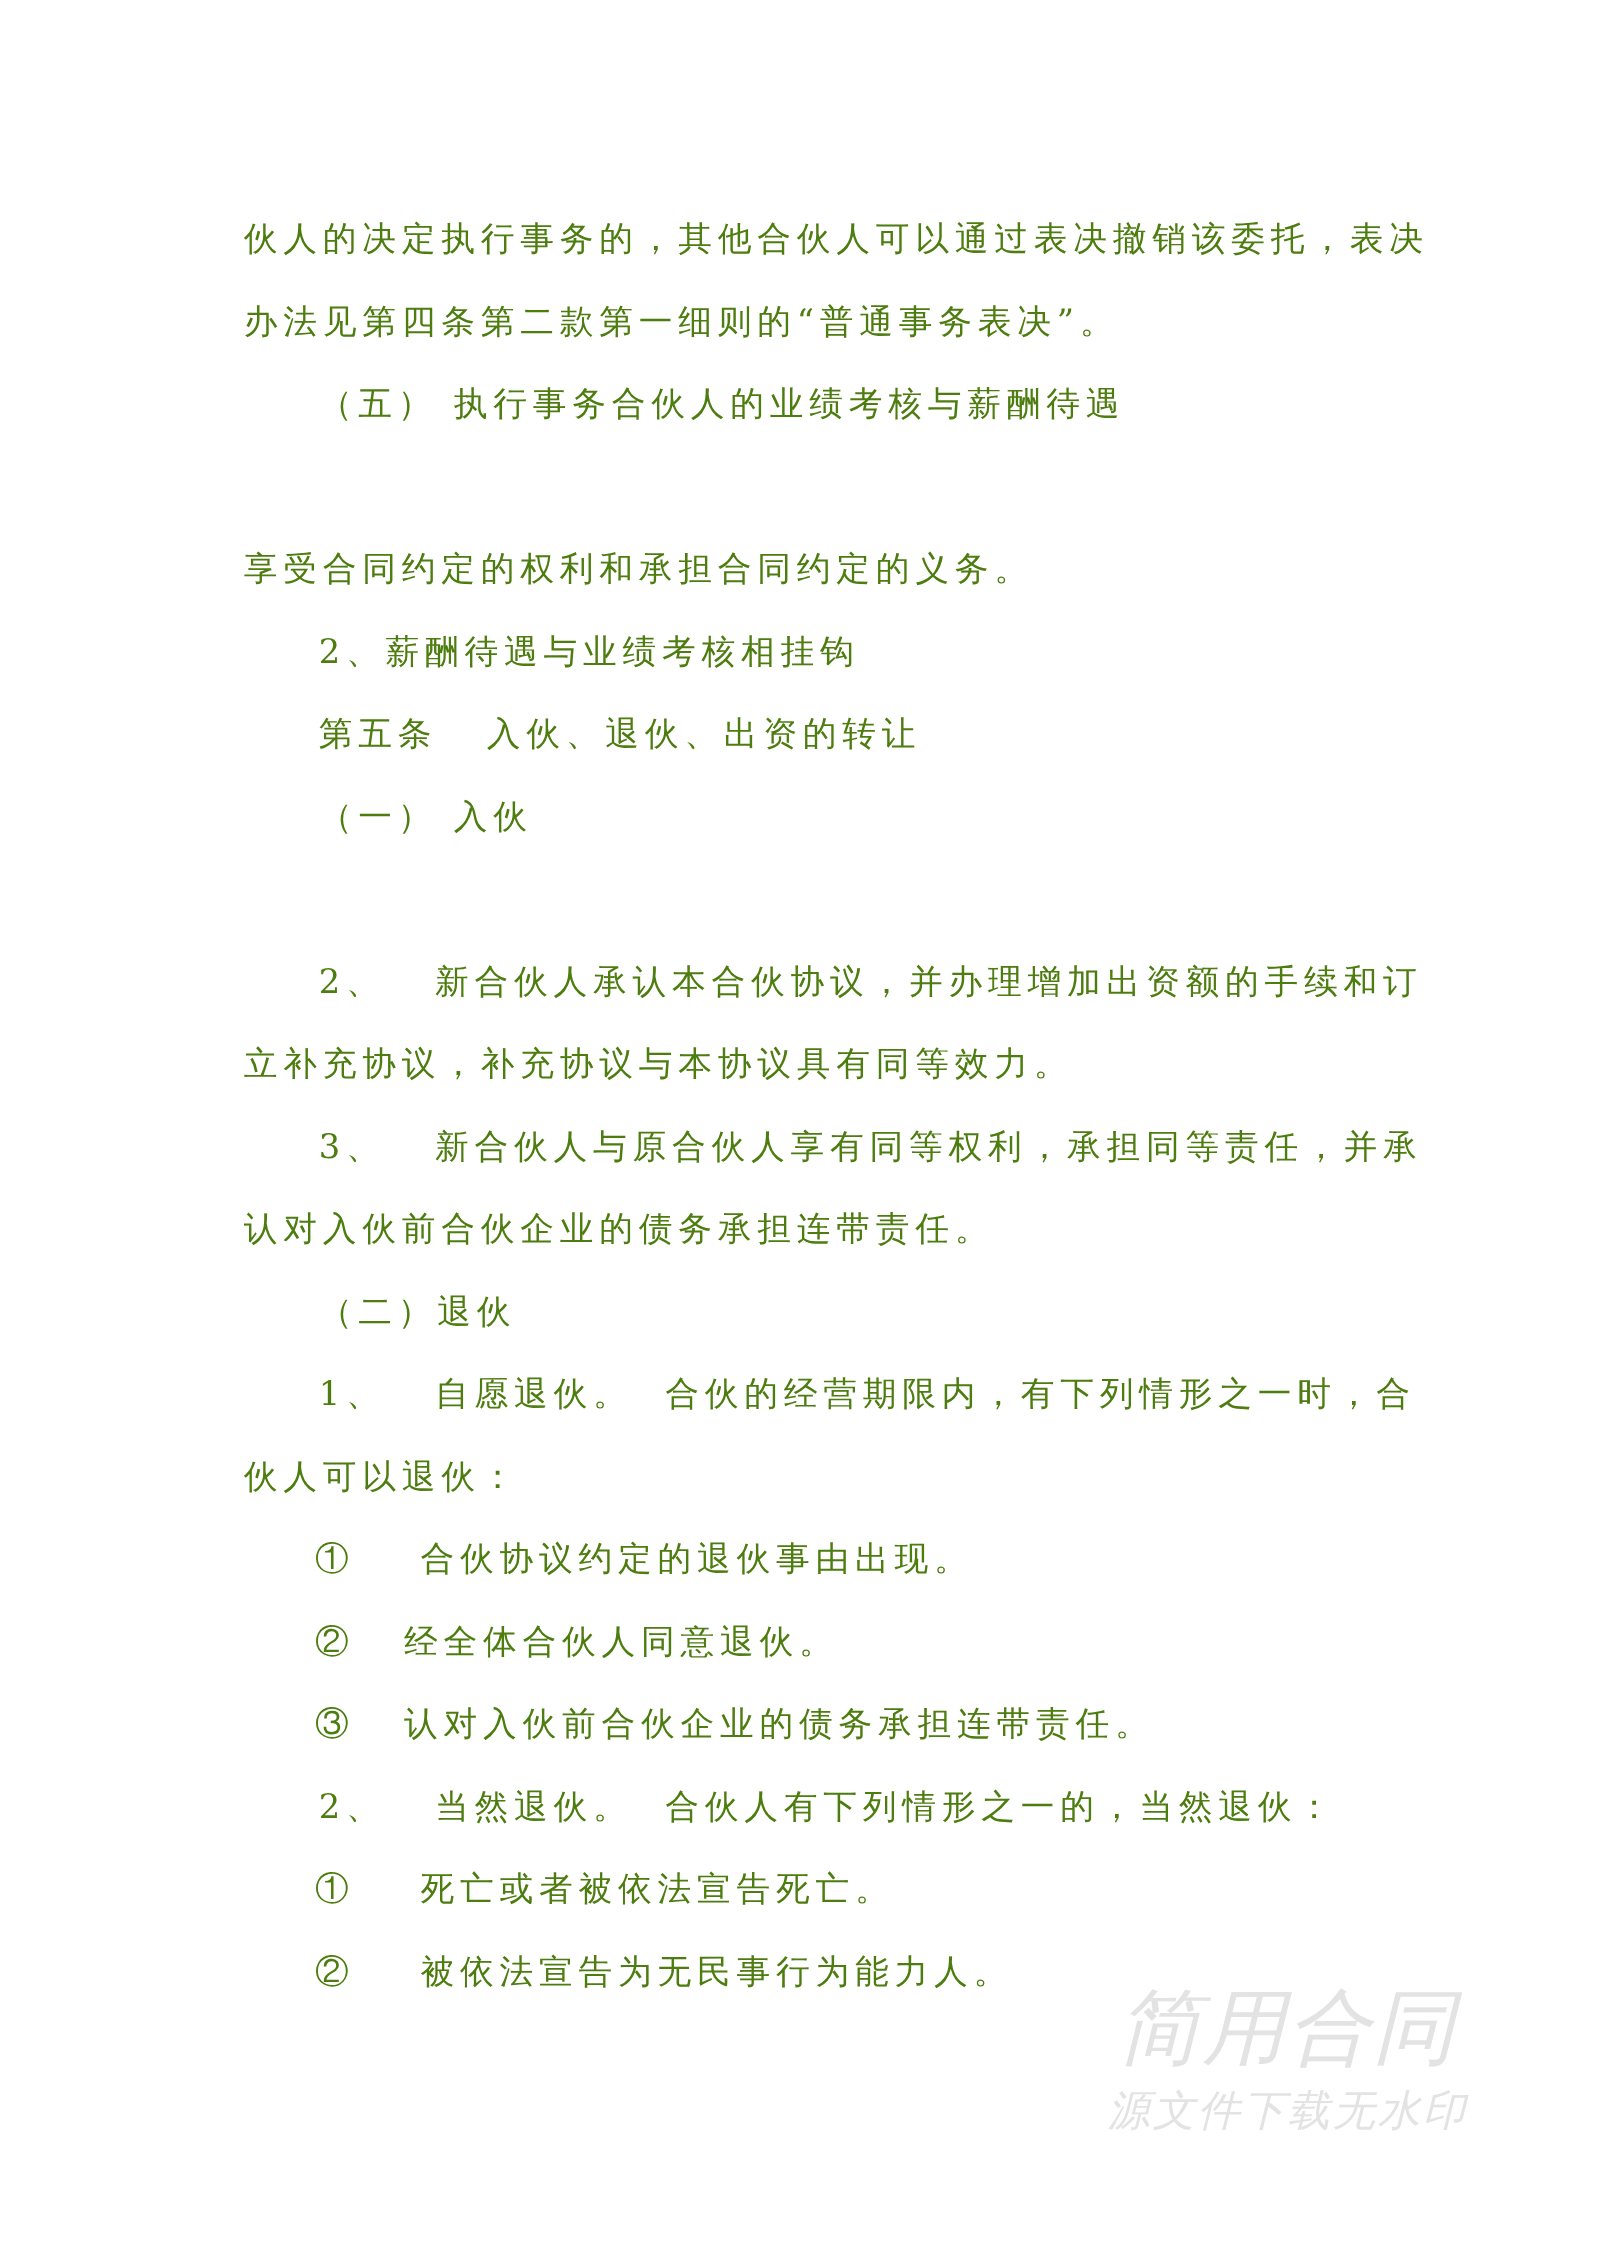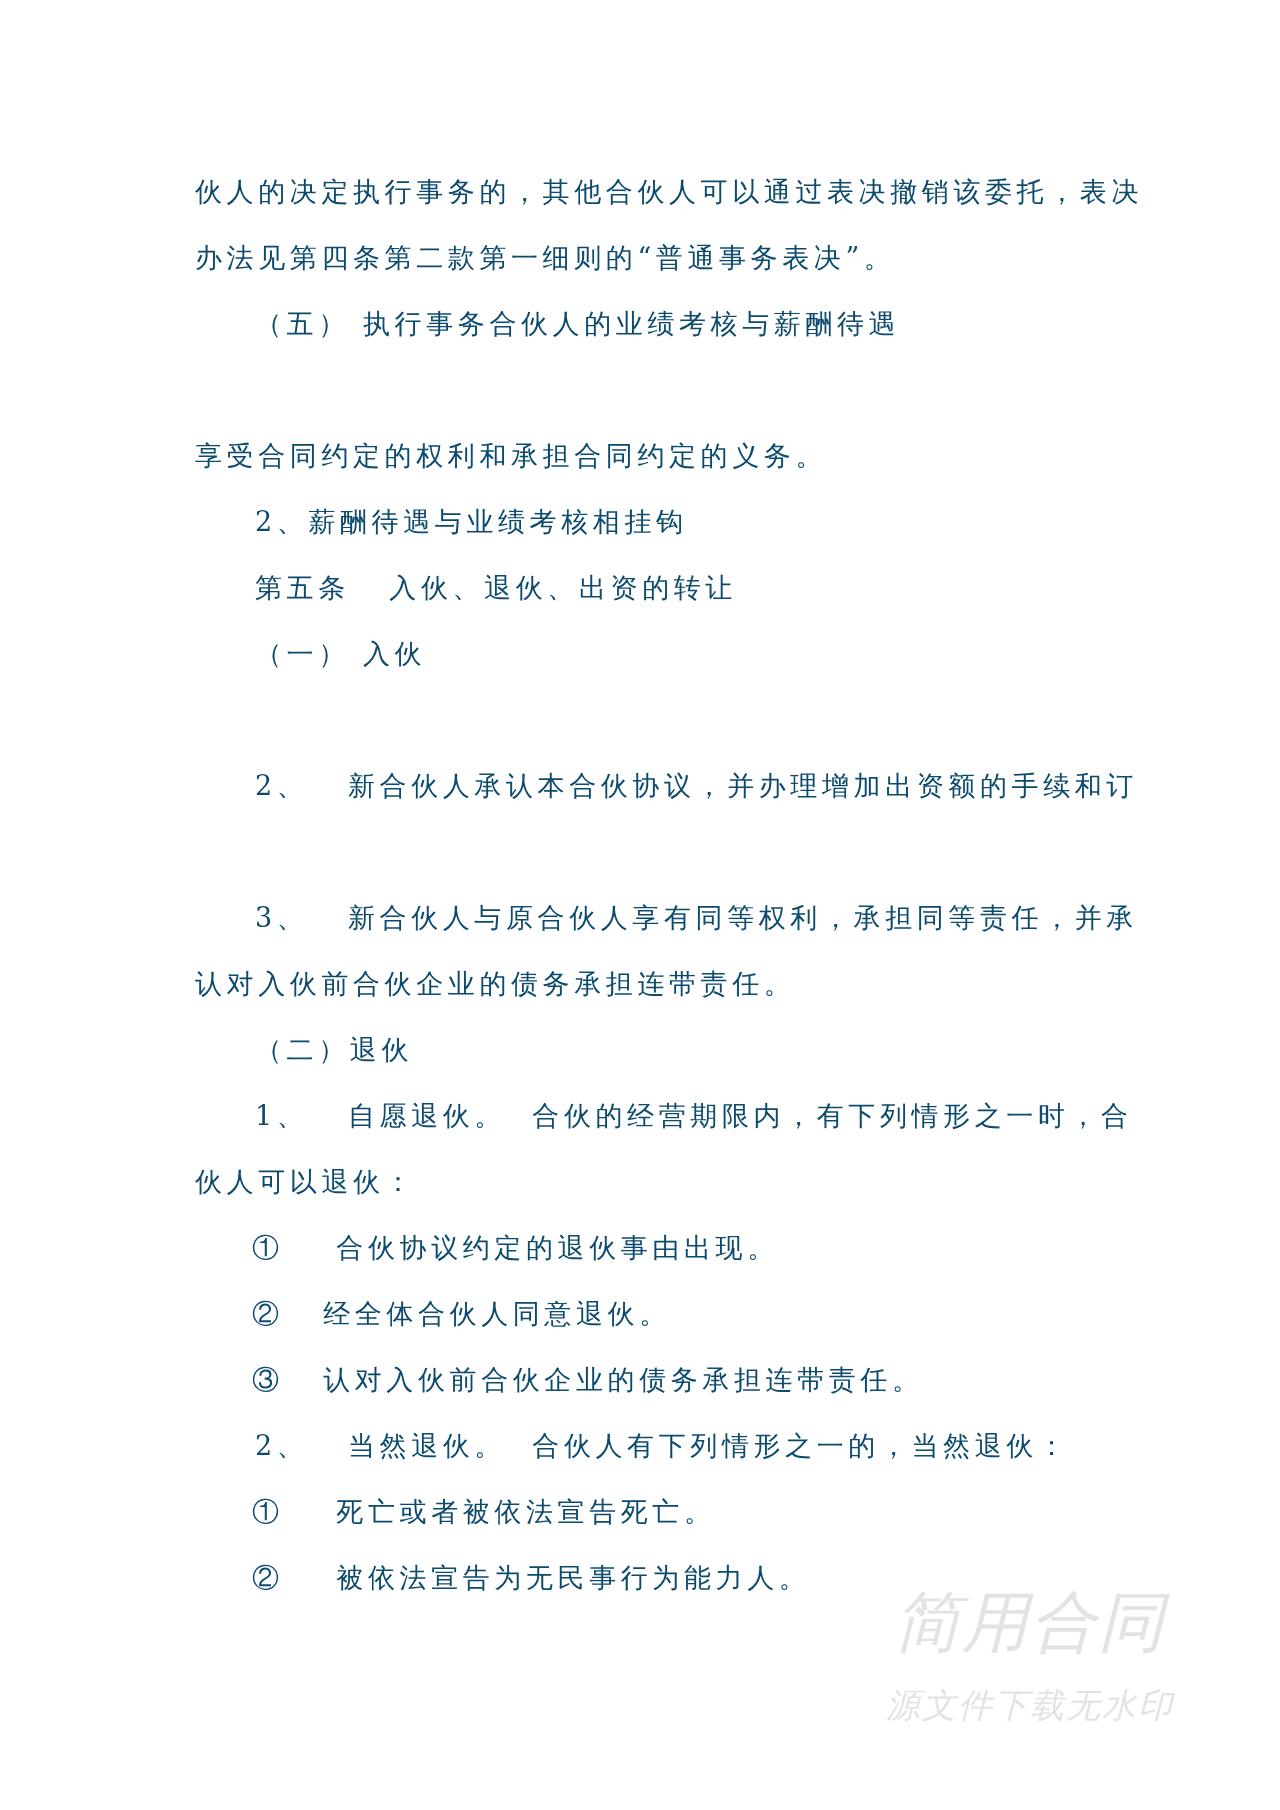--- a/index.html
+++ b/index.html
@@ -22,21 +22,21 @@
       height: 1810px;
       background: #ffffff;
     }
     .line {
       position: absolute;
       left: 195px;
       font-size: 27px;
       line-height: 34px;
       letter-spacing: 4.6px;
       white-space: pre;
-      color: #0c4a6e;
+      color: #4d7c0f;
     }
     .indent { left: 255px; }
     .indent2 { left: 252px; }
     .watermark {
       position: absolute;
       left: 880px;
       top: 1585px;
       width: 300px;
       text-align: center;
       color: #e6e6e6;
@@ -48,36 +48,37 @@
     .wm-main {
       font-size: 66px;
       line-height: 76px;
       letter-spacing: 2px;
       color: #e3e3e3;
     }
     .wm-sub {
       font-size: 34px;
       line-height: 44px;
       letter-spacing: 2px;
-      margin-top: 22px;
+      margin-top: 6px;
       color: #e3e3e3;
     }
   </style>
 </head>
 <body>
 
 <div class="page">
   <div class="line" style="top:175px">伙人的决定执行事务的，其他合伙人可以通过表决撤销该委托，表决</div>
   <div class="line" style="top:241px">办法见第四条第二款第一细则的“普通事务表决”。</div>
   <div class="line indent" style="top:307px">（五） 执行事务合伙人的业绩考核与薪酬待遇</div>
   <div class="line" style="top:439px">享受合同约定的权利和承担合同约定的义务。</div>
   <div class="line indent" style="top:505px">2、薪酬待遇与业绩考核相挂钩</div>
   <div class="line indent" style="top:571px">第五条   入伙、退伙、出资的转让</div>
   <div class="line indent" style="top:637px">（一） 入伙</div>
   <div class="line indent" style="top:769px">2、   新合伙人承认本合伙协议，并办理增加出资额的手续和订</div>
+  <div class="line" style="top:835px">立补充协议，补充协议与本协议具有同等效力。</div>
   <div class="line indent" style="top:901px">3、   新合伙人与原合伙人享有同等权利，承担同等责任，并承</div>
   <div class="line" style="top:967px">认对入伙前合伙企业的债务承担连带责任。</div>
   <div class="line indent" style="top:1033px">（二）退伙</div>
   <div class="line indent" style="top:1099px">1、   自愿退伙。  合伙的经营期限内，有下列情形之一时，合</div>
   <div class="line" style="top:1165px">伙人可以退伙：</div>
   <div class="line indent2" style="top:1231px">①    合伙协议约定的退伙事由出现。</div>
   <div class="line indent2" style="top:1297px">②   经全体合伙人同意退伙。</div>
   <div class="line indent2" style="top:1363px">③   认对入伙前合伙企业的债务承担连带责任。</div>
   <div class="line indent" style="top:1429px">2、   当然退伙。  合伙人有下列情形之一的，当然退伙：</div>
   <div class="line indent2" style="top:1495px">①    死亡或者被依法宣告死亡。</div>

